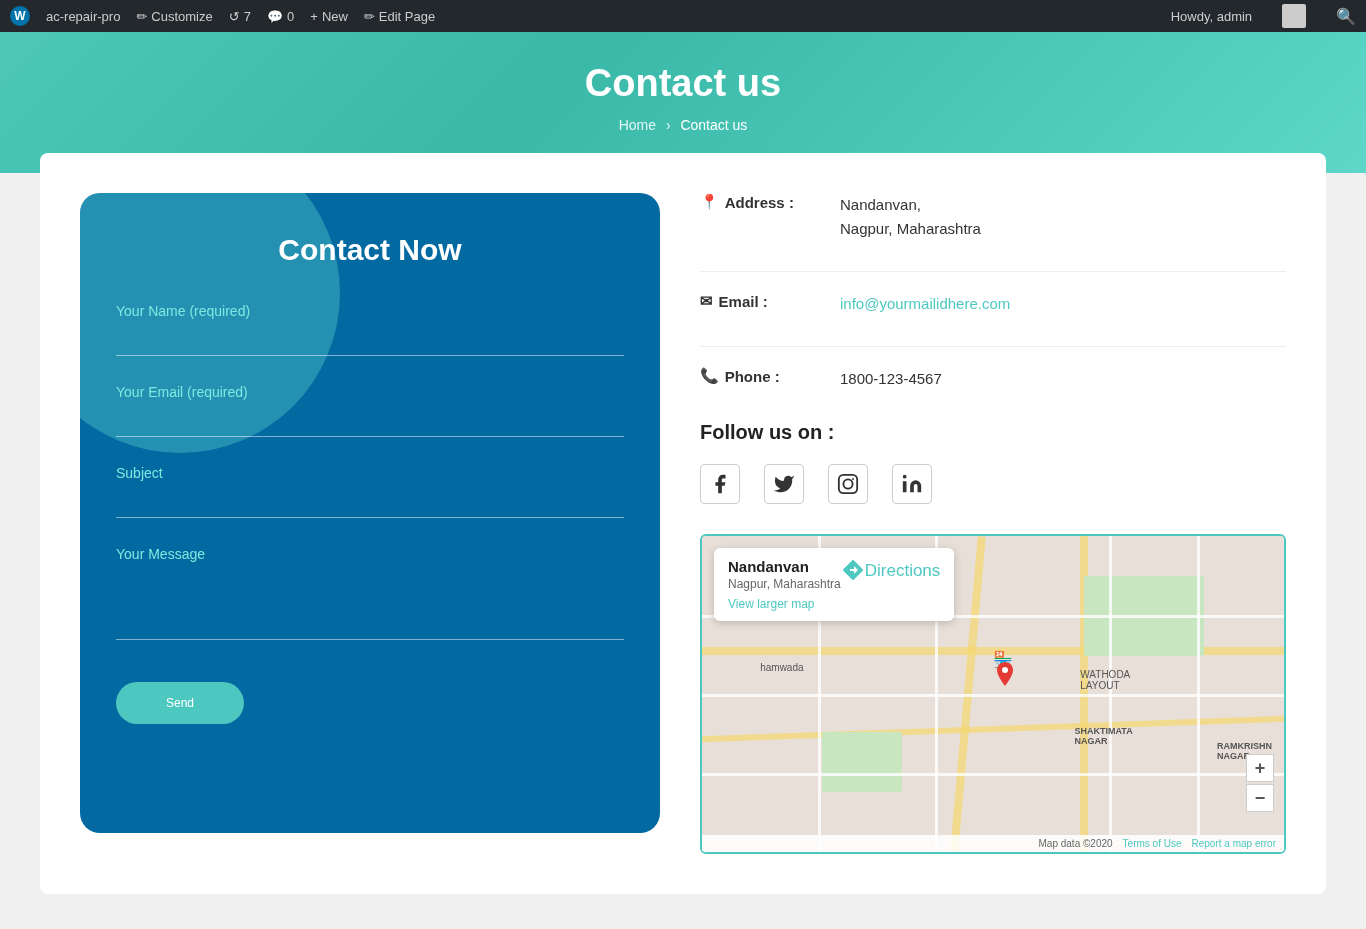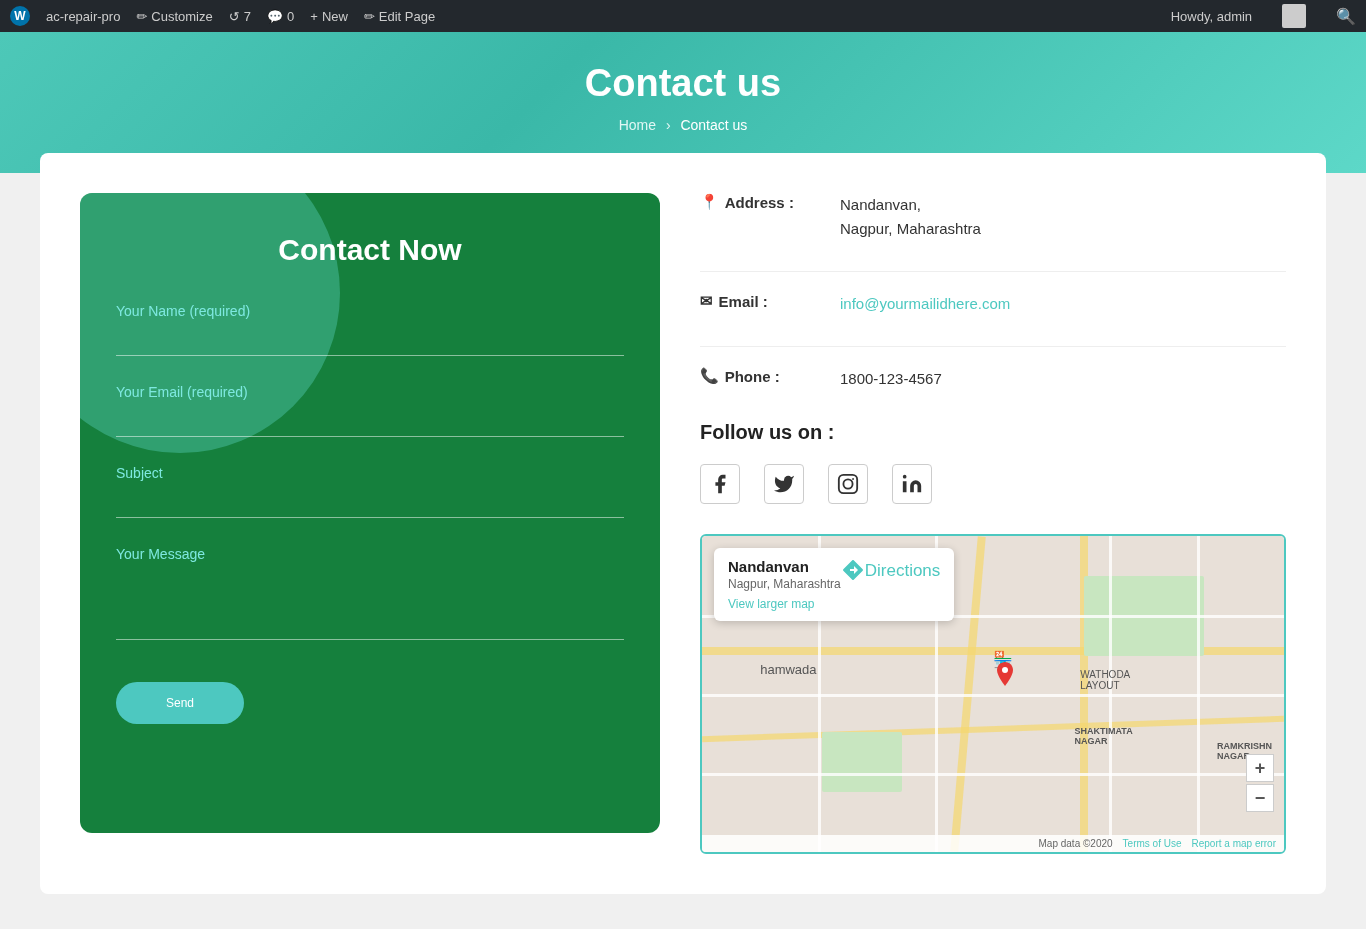--- a/index.html
+++ b/index.html
@@ -78,22 +78,22 @@
       position: relative;
       top: -20px;
     }
 
     
     .contact-form-section {
       flex: 0 0 580px;
       max-width: 580px;
     }
     .form-card {
-      background: #15803d;
-      border-radius: 12px;
+      background: #0369a1;
+      border-radius: 20px;
       padding: 40px 36px 36px;
       position: relative;
       overflow: hidden;
       min-height: 640px;
     }
     .form-card::before {
       content: '';
       position: absolute;
       top: -60px;
       left: -60px;
@@ -501,21 +501,21 @@
         <div class="map-road-h" style="width:100%;top:25%;"></div>
         <div class="map-road-h" style="width:100%;top:50%;"></div>
         <div class="map-road-h" style="width:100%;top:75%;"></div>
         <div class="map-road-v" style="height:100%;left:20%;"></div>
         <div class="map-road-v" style="height:100%;left:40%;"></div>
         <div class="map-road-v" style="height:100%;left:70%;"></div>
         <div class="map-road-v" style="height:100%;left:85%;"></div>
 
         <span style="position:absolute;top:42%;left:65%;font-size:10px;color:#555;font-weight:normal;">WATHODA<br>LAYOUT</span>
         <span style="position:absolute;top:60%;left:64%;font-size:9px;color:#555;font-weight:bold;">SHAKTIMATA<br>NAGAR</span>
-        <span style="position:absolute;top:40%;left:10%;font-size:13px;color:#555;">hamwada</span>
+        <span style="position:absolute;top:40%;left:10%;font-size:10px;color:#555;">hamwada</span>
         <span style="position:absolute;top:65%;right:12px;font-size:9px;color:#555;font-weight:bold;">RAMKRISHN<br>NAGAR</span>
 
         <div class="map-marker" style="left:50%;top:40%;">
           <svg viewBox="0 0 24 32" width="20" height="28">
             <path d="M12 0C7.6 0 4 3.6 4 8c0 6 8 16 8 16s8-10 8-16c0-4.4-3.6-8-8-8z" fill="#e53935"></path>
             <circle cx="12" cy="8" r="3" fill="#fff"></circle>
           </svg>
         </div>
 
         <span style="position:absolute;top:36%;left:50%;font-size:16px;">🏪</span>

